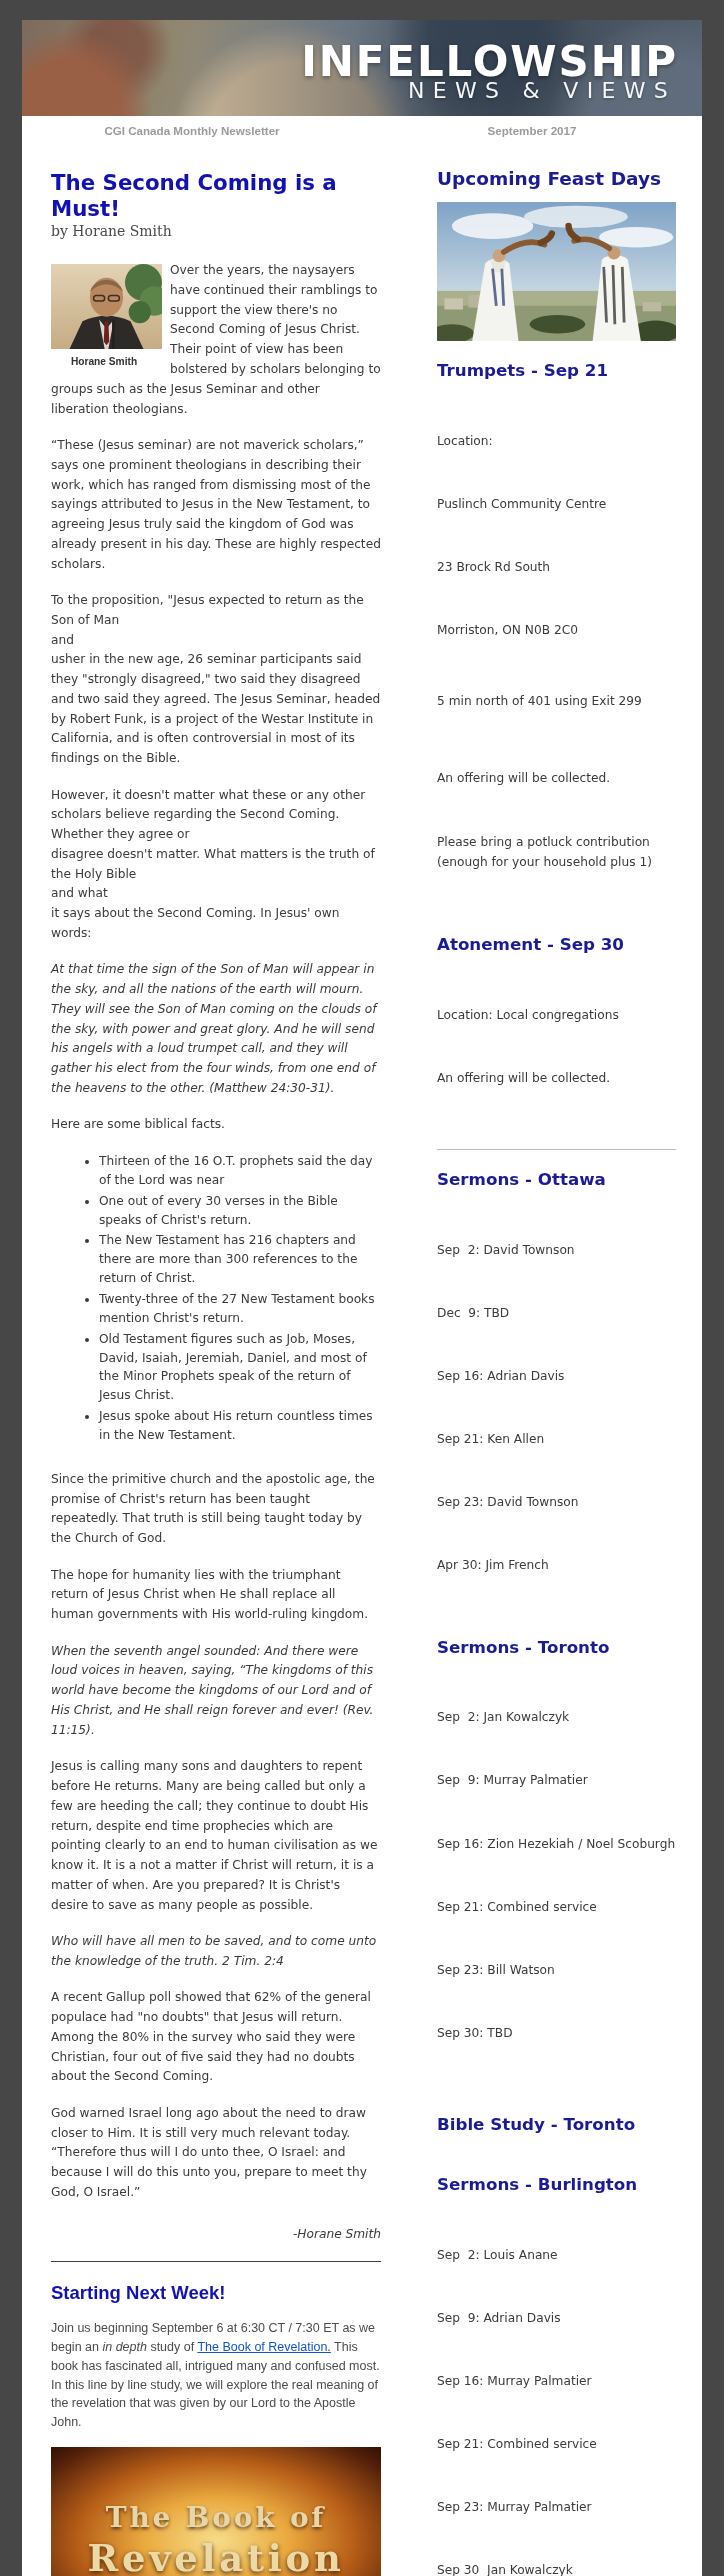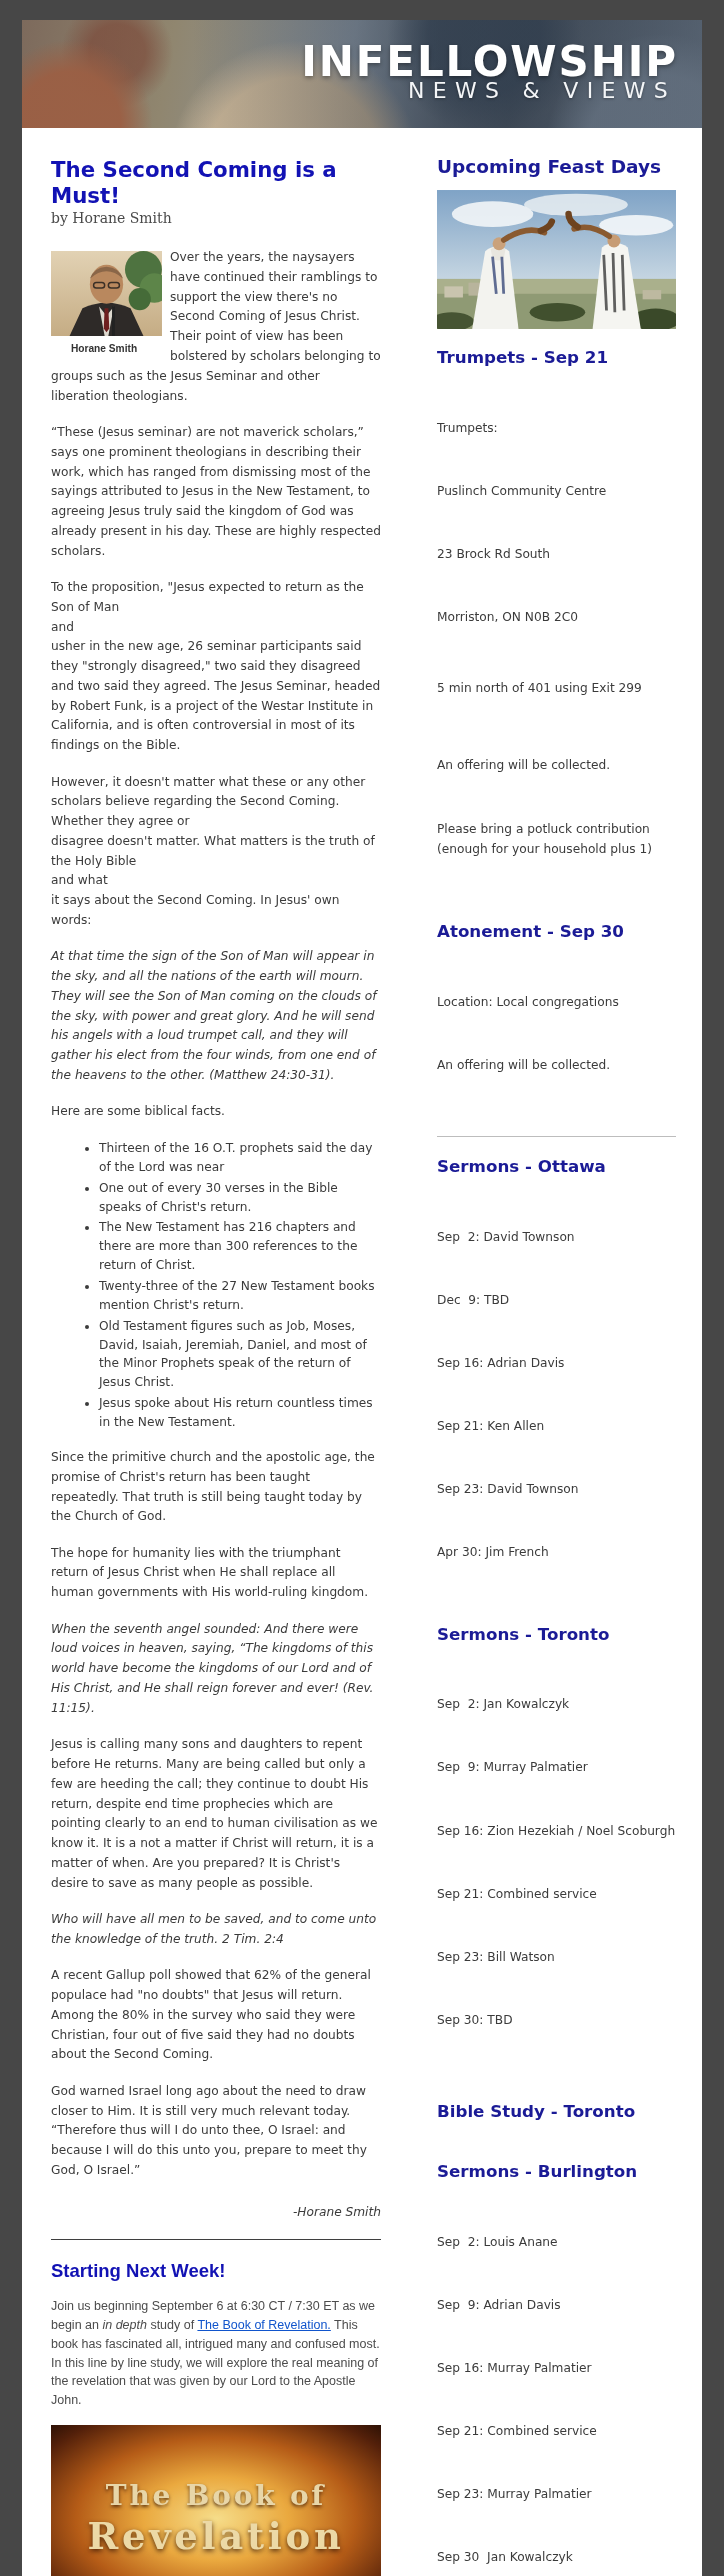--- a/index.html
+++ b/index.html
@@ -1,20 +1,20 @@
 <!DOCTYPE html>
 <html style="font-size:15px"><head>
 <meta charset="utf-8">
 <style>
   html,body{margin:0;padding:0;}
   body{background:#474747;font-family:"DejaVu Sans",sans-serif;-webkit-font-smoothing:antialiased;}
   .page{width:680px;margin:0 auto;padding-top:19.5px;padding-bottom:37px;}
   .content{background:#ffffff;width:680px;}
   
-  .banner{position:relative;height:108px;overflow:hidden;
+  .banner{position:relative;height:96px;overflow:hidden;
     background:
       linear-gradient(to right, rgba(0,0,0,0) 25%, rgba(30,40,55,.5) 62%),
       radial-gradient(circle at 7% 95%, rgba(155,95,68,.95) 0 51px, rgba(155,95,68,0) 83px),
       radial-gradient(circle at 14% 30%, rgba(120,60,45,.55) 0 28px, rgba(120,60,45,0) 56px),
       radial-gradient(circle at 40% 135%, rgba(200,180,150,.95) 0 88px, rgba(200,180,150,0) 125px),
       radial-gradient(circle at 68% 15%, rgba(72,88,104,.85) 0 56px, rgba(72,88,104,0) 97px),
       radial-gradient(circle at 94% 120%, rgba(165,180,195,.9) 0 74px, rgba(165,180,195,0) 116px),
       linear-gradient(100deg,#7d6a5c 0%,#90866f 22%,#8d99a5 48%,#5d6873 72%,#8f9dab 100%);}
   .banner-title{position:absolute;top:21.3px;right:24px;color:#ffffff;font-weight:bold;
     font-size:42px;letter-spacing:1.9px;line-height:1;text-shadow:0 1.9px 4.6px rgba(0,0,0,.35);}
@@ -30,21 +30,21 @@
   .col-right{width:239px;flex:none;}
   
   .art-title{color:#1212b4;font-weight:bold;font-size:21.3px;margin:16.7px 0 1.9px 0;line-height:1.2;}
   .byline{font-family:"DejaVu Serif",serif;font-size:14px;color:#4a4a4a;margin:1.9px 0 22px 0;}
   .art-p{font-size:12.2px;line-height:1.62;color:#3b3b3b;margin:0 0 16.7px 0;}
   .preline{white-space:pre-line;}
   .art-quote{font-style:italic;}
   .photo-wrap{float:left;width:106px;margin:2.8px 13px 3.7px 0;}
   .photo-caption{text-align:center;font-family:"Liberation Sans",sans-serif;font-weight:bold;
     font-size:10.2px;color:#333;margin-top:2.8px;}
-  .facts{margin:0 0 16px 0;padding-left:48px;font-size:12.2px;line-height:1.55;color:#3b3b3b;}
+  .facts{margin:0 0 25px 0;padding-left:48px;font-size:12.2px;line-height:1.55;color:#3b3b3b;}
   .facts li{margin-bottom:1.9px;}
   .signature{text-align:right;font-size:12.2px;color:#3b3b3b;margin:24px 0 7.4px 0;font-style:italic;}
   .divider-dark{border:none;border-top:0.9px solid #3f3f3f;margin:20.4px 0;}
   .divider-light{border:none;border-top:0.9px solid #bdbdbd;margin:18.5px 0;}
   
   .sec-title{color:#1212b4;font-weight:bold;font-size:18.5px;margin:9.3px 0 15px 0;
     font-family:"Liberation Sans",sans-serif;}
   .arial-p{font-family:"Liberation Sans",sans-serif;font-size:12.5px;line-height:1.5;
     color:#4c4c4c;margin:0 0 15px 0;}
   a, .link{color:#1155CC;text-decoration:underline;cursor:pointer;}
@@ -68,20 +68,24 @@
 <body>
 
 <div class="page">
   <div class="content">
 
     <div class="banner">
       <div class="banner-title">INFELLOWSHIP</div>
       <div class="banner-sub">NEWS &amp; VIEWS</div>
     </div>
 
+    <div class="masthead">
+      <div>CGI Canada Monthly Newsletter</div>
+      <div>September 2017</div>
+    </div>
 
     <div class="columns">
 
       <div class="col-left">
         <h1 class="art-title">The Second Coming is a Must!</h1>
         <div class="byline">by Horane Smith</div>
 
         <div class="clearfix">
           <div class="photo-wrap">
             <svg width="111" height="85" aria-hidden="true" viewBox="0 0 120 92">
@@ -186,21 +190,21 @@
 
           <path d="M168 150 L178 62 Q192 52 206 62 L220 150 Z" fill="#f5f5f1"></path>
           <path d="M180 70 l3 60 M190 68 l2 64 M200 70 l2 60" stroke="#2e2e2e" stroke-width="3" fill="none" opacity=".75"></path>
           <circle cx="191" cy="55" r="7" fill="#c79c74"></circle>
           <path d="M186 50 Q166 36 148 42" stroke="#8a5a30" stroke-width="6" fill="none" stroke-linecap="round"></path>
           <path d="M152 40 q-10 -6 -10 -14" stroke="#6e431f" stroke-width="7" fill="none" stroke-linecap="round"></path>
         </svg>
 
         <h3 class="side-h2">Trumpets - Sep 21</h3>
         <div class="side-list">
-          <div>Trumpets:</div>
+          <div>Location:</div>
           <div>Puslinch Community Centre</div>
           <div>23 Brock Rd South</div>
           <div>Morriston, ON N0B 2C0</div>
         </div>
         <p class="side-p">5 min north of 401 using Exit 299</p>
         <div class="side-list">
           <div>An offering will be collected.</div>
           <div>Please bring a potluck contribution (enough for your household plus 1)</div>
         </div>
 

